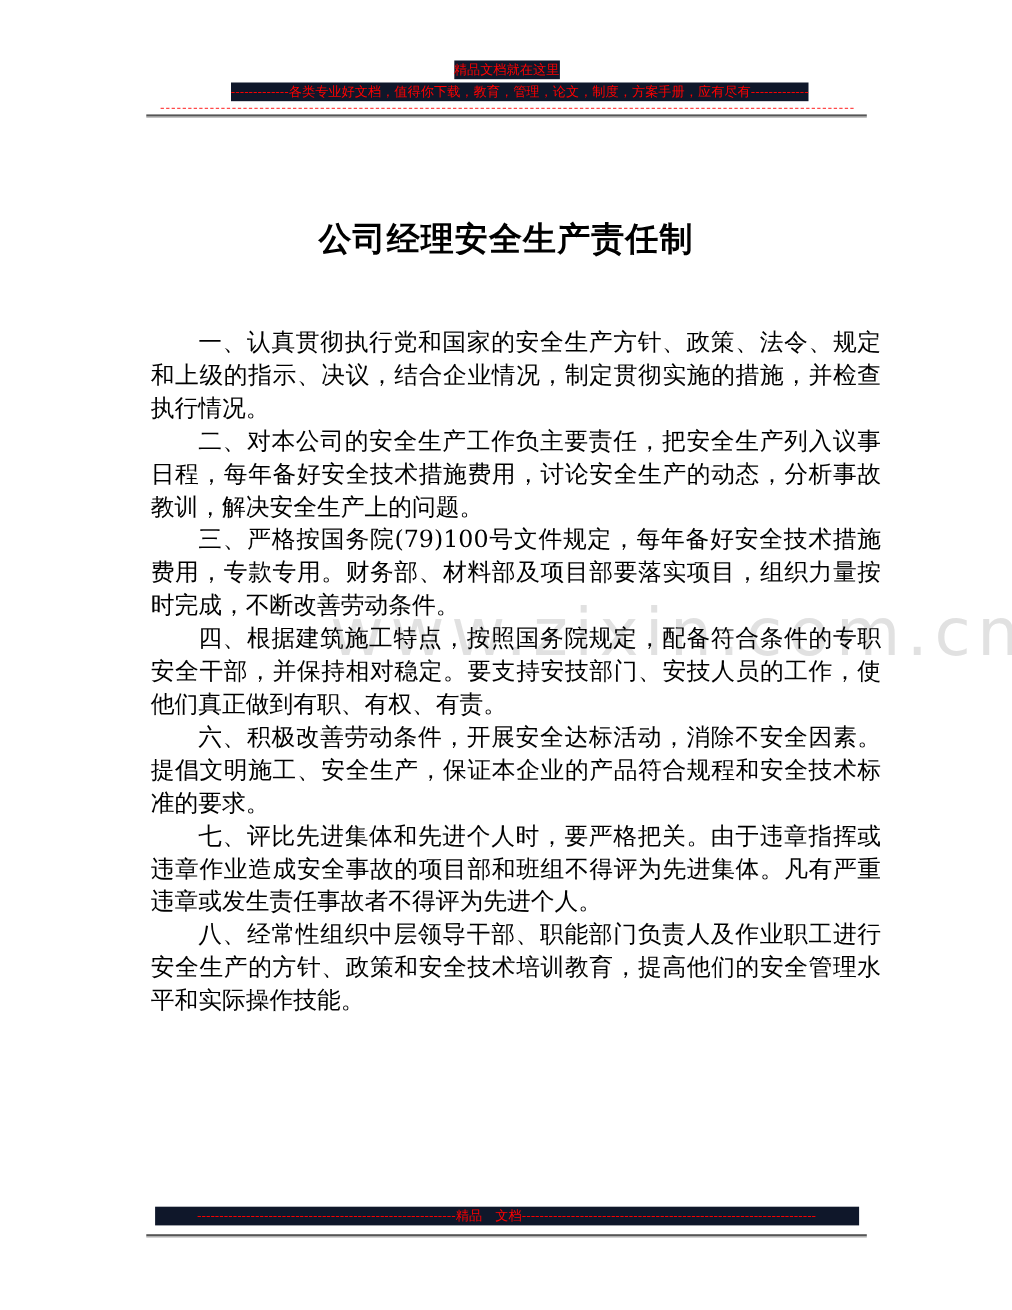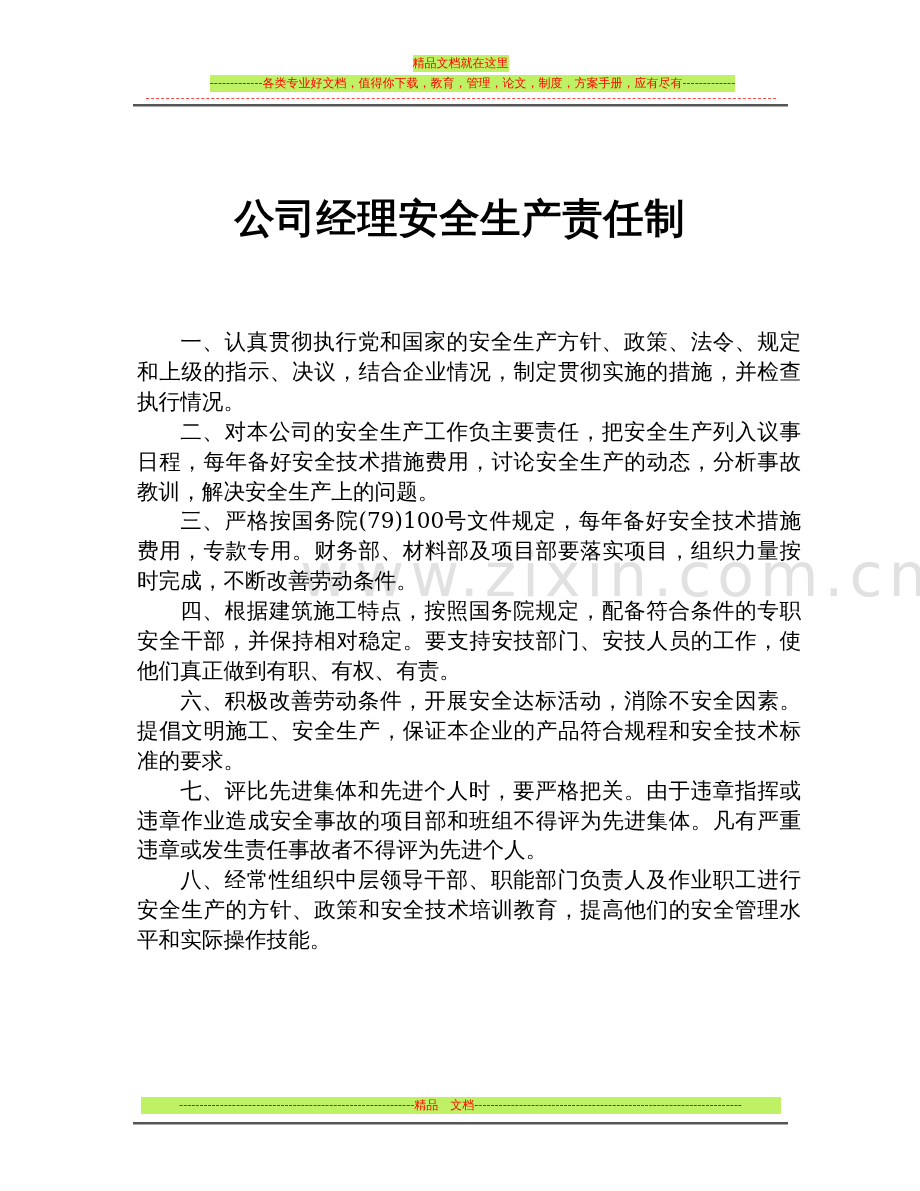--- a/index.html
+++ b/index.html
@@ -16,21 +16,21 @@
     color: #000;
   }
   .header {
     position: absolute;
     left: 133px;
     top: 52px;
     width: 655px;
     text-align: center;
   }
   .hl {
-    background: #bef264;
+    background: #0f172a;
     color: #ff0000;
     font-family: "DejaVu Serif", "Liberation Serif", serif;
     font-size: 12px;
     line-height: 17px;
     display: inline-block;
     white-space: nowrap;
     text-align: center;
   }
   .header-line1 { margin-top: 2px; }
   .header-line2 { margin-top: 2px; margin-left: 24px; }
@@ -48,33 +48,32 @@
     width: 655px;
   }
   .title {
     position: absolute;
     left: 0;
     top: 196px;
     width: 920px;
     text-align: center;
     font-family: "DejaVu Sans", "Liberation Sans", sans-serif;
     font-weight: bold;
-    font-size: 40px;
+    font-size: 30px;
     letter-spacing: 1px;
     line-height: 44px;
   }
   .content {
     position: absolute;
     left: 137px;
     top: 297px;
     width: 664px;
     font-size: 21.6px;
     line-height: 29.9px;
     text-align: justify;
-    margin-top: 30px;
   }
   .para {
     margin: 0;
     text-indent: 2em;
   }
   .watermark {
     position: absolute;
     left: 300px;
     top: 540px;
     font-family: "DejaVu Sans", "Liberation Sans", sans-serif;

